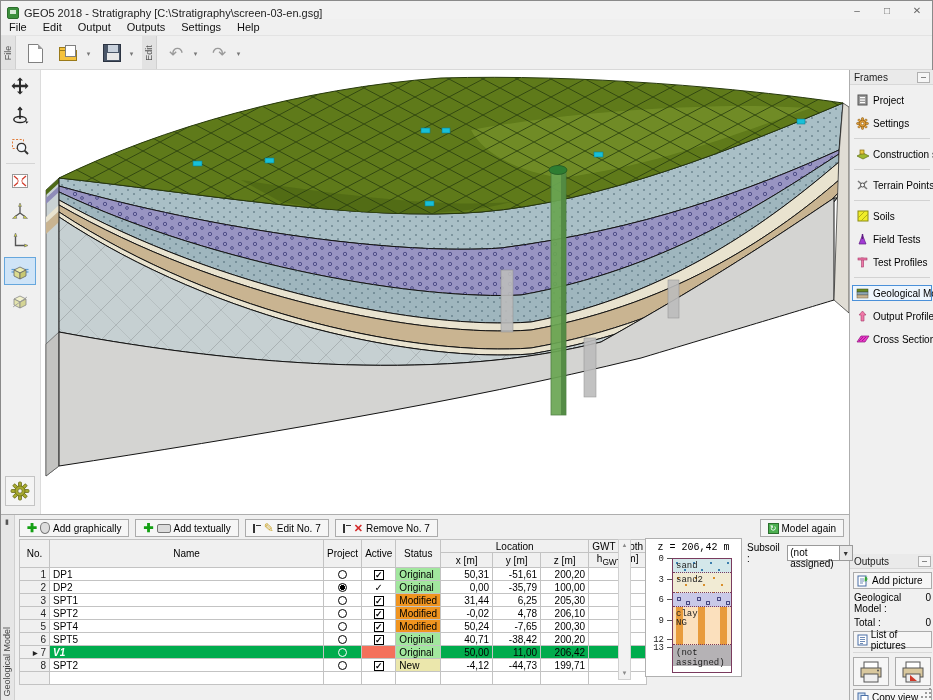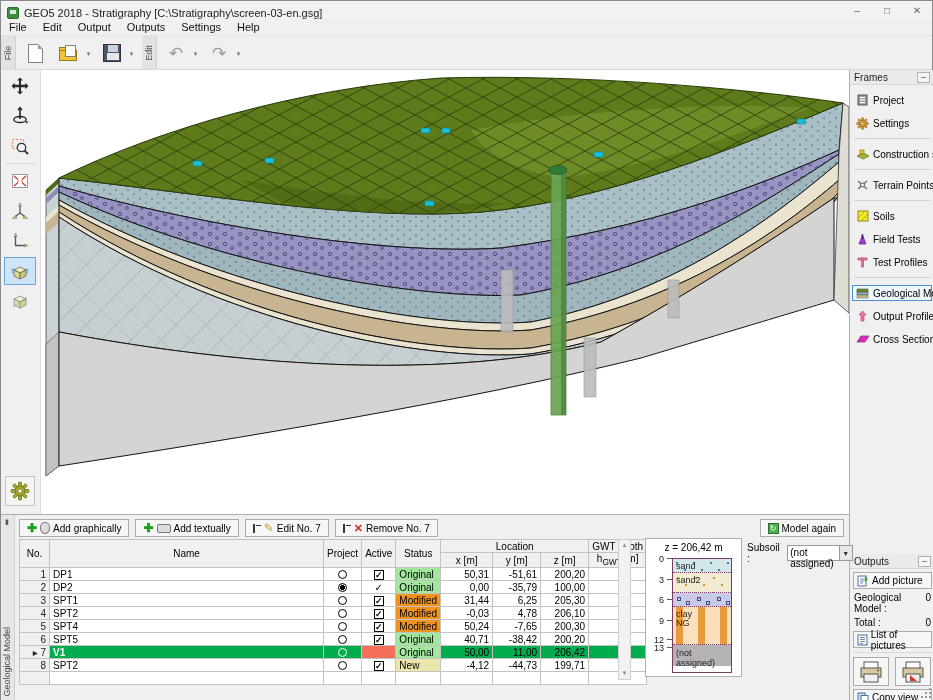--- a/index.html
+++ b/index.html
@@ -89,27 +89,27 @@
   td.ctr { text-align:center; }
   .radio { display:inline-block; width:9px; height:9px; border:1.5px solid #000; border-radius:50%; vertical-align:-1px; }
   .radio.on { background:radial-gradient(circle 2.5px at 50% 50%, #000 2.4px, transparent 2.6px); }
   tr.sel .radio { border-color:#fff; }
   .chk { display:inline-block; width:10px; height:10px; border:1.5px solid #000; background:#fff; font-size:9px; font-weight:bold; line-height:8px; vertical-align:-1px; }
   td.status-Original { background:#a2e79e; }
   td.status-Modified { background:#f0941f; }
   td.status-New { background:#ebe7ac; }
   tr.sel td { background:#00ac4d; }
   tr.sel td.gutter { background:#f0f0f0; }
-  tr.sel td.name-cell { color:#fff; font-weight:bold; }
+  tr.sel td.name-cell { color:#fff; font-weight:bold;font-style:italic; }
   tr.sel td.active-blocked { background:#f4705b; }
   tr.sel td.status-Original { background:#a2e79e; color:#000; }
   #table-scroll { position:absolute; left:617px; top:24px; width:13px; height:141px; background:#f2f2f2; border:1px solid #d0d0d0; }
   #table-scroll .sa { position:absolute; left:0; width:11px; height:11px; font-size:6px; color:#8a8a8a; text-align:center; line-height:11px; }
   
-  #profile-panel { position:absolute; left:644px; top:23px; width:97px; height:139px; background:#fff; border:1px solid #b0b0b0; }
+  #profile-panel { position:absolute; left:644px; top:23px; width:97px; height:139px; background:#fff; border:1px solid #b0b0b0;font-family:Liberation Mono, monospace; }
   #profile-title { position:absolute; left:0; top:3px; width:100%; text-align:center; font-size:10px; }
   #profile-col { position:absolute; left:26px; top:19px; width:60px; height:115px; border:1px solid #7a3b5e; }
   .pl { position:relative; width:100%; border-bottom:1px dotted #7a3b5e; font-size:9px; color:#222; }
   .pl .pl-lbl { position:absolute; left:3px; top:3px; line-height:9px; }
   .pl-sand { height:14px; background-color:#d3e7ea;
      background-image:radial-gradient(circle 1px at 4px 4px,#3d7fae 1px,transparent 1.3px),radial-gradient(circle 1px at 12px 11px,#3d7fae 1px,transparent 1.3px);
      background-size:17px 15px; }
   .pl-sand2 { height:20px; background-color:#f1ebd4;
      background-image:radial-gradient(circle 1px at 5px 5px,#d98f2b 1px,transparent 1.3px),radial-gradient(circle 1px at 13px 12px,#d98f2b 1px,transparent 1.3px);
      background-size:18px 15px; }
@@ -600,21 +600,21 @@
         <td class="num">6,25</td>
         <td class="num">205,30</td>
         <td></td>
       </tr>
       <tr>
         <td class="gutter">4</td>
         <td class="name-cell">SPT2</td>
         <td class="ctr"><span class="radio"></span></td>
         <td class="ctr"><span class="chk">✓</span></td>
         <td class="status-Modified">Modified</td>
-        <td class="num">-0,03</td>
+        <td class="num">-0,02</td>
         <td class="num">4,78</td>
         <td class="num">206,10</td>
         <td></td>
       </tr>
       <tr>
         <td class="gutter">5</td>
         <td class="name-cell">SPT4</td>
         <td class="ctr"><span class="radio"></span></td>
         <td class="ctr"><span class="chk">✓</span></td>
         <td class="status-Modified">Modified</td>

